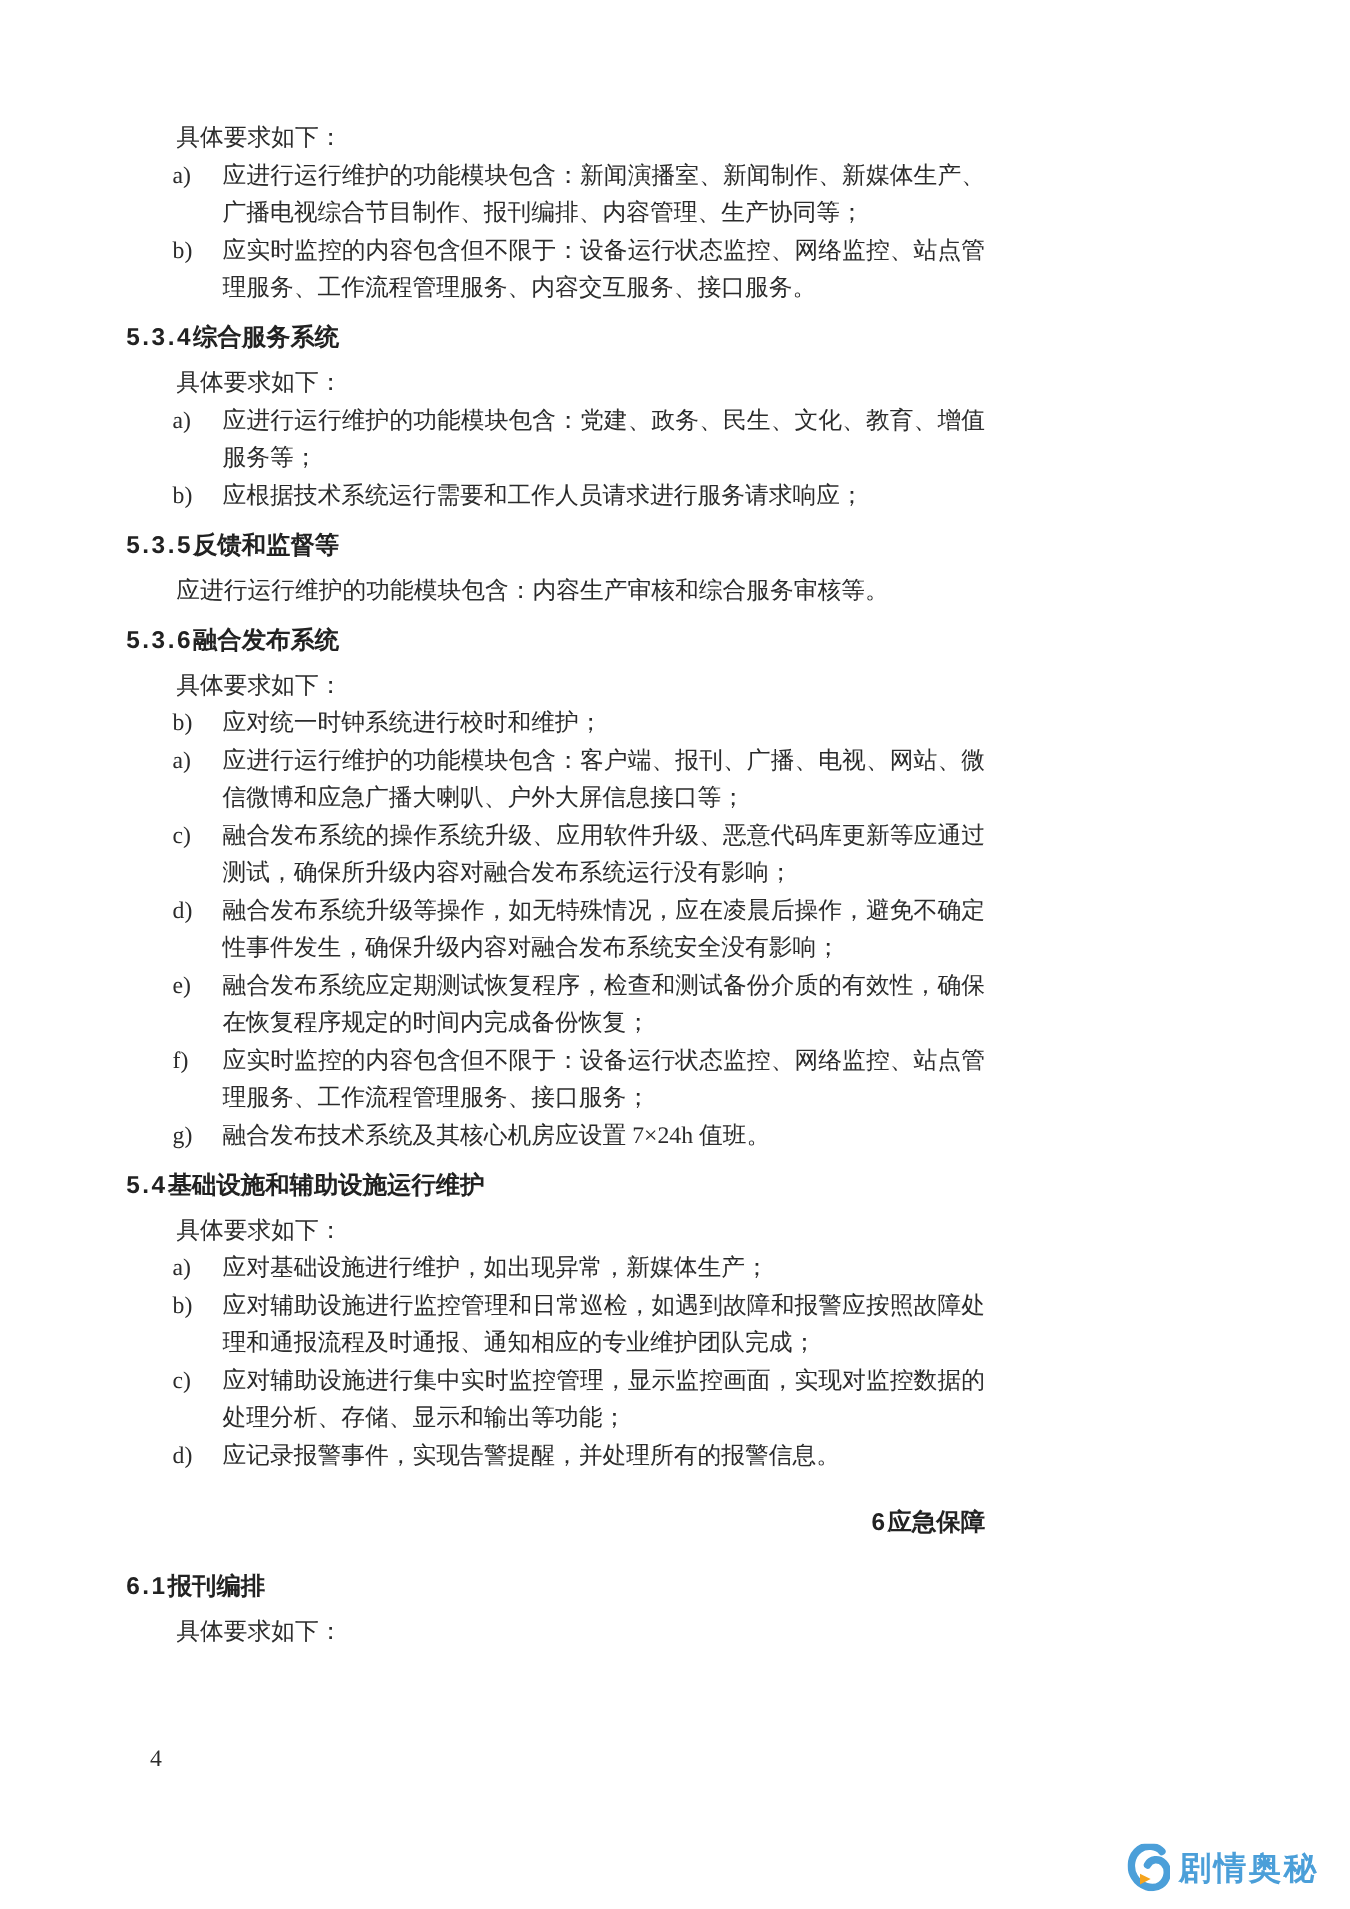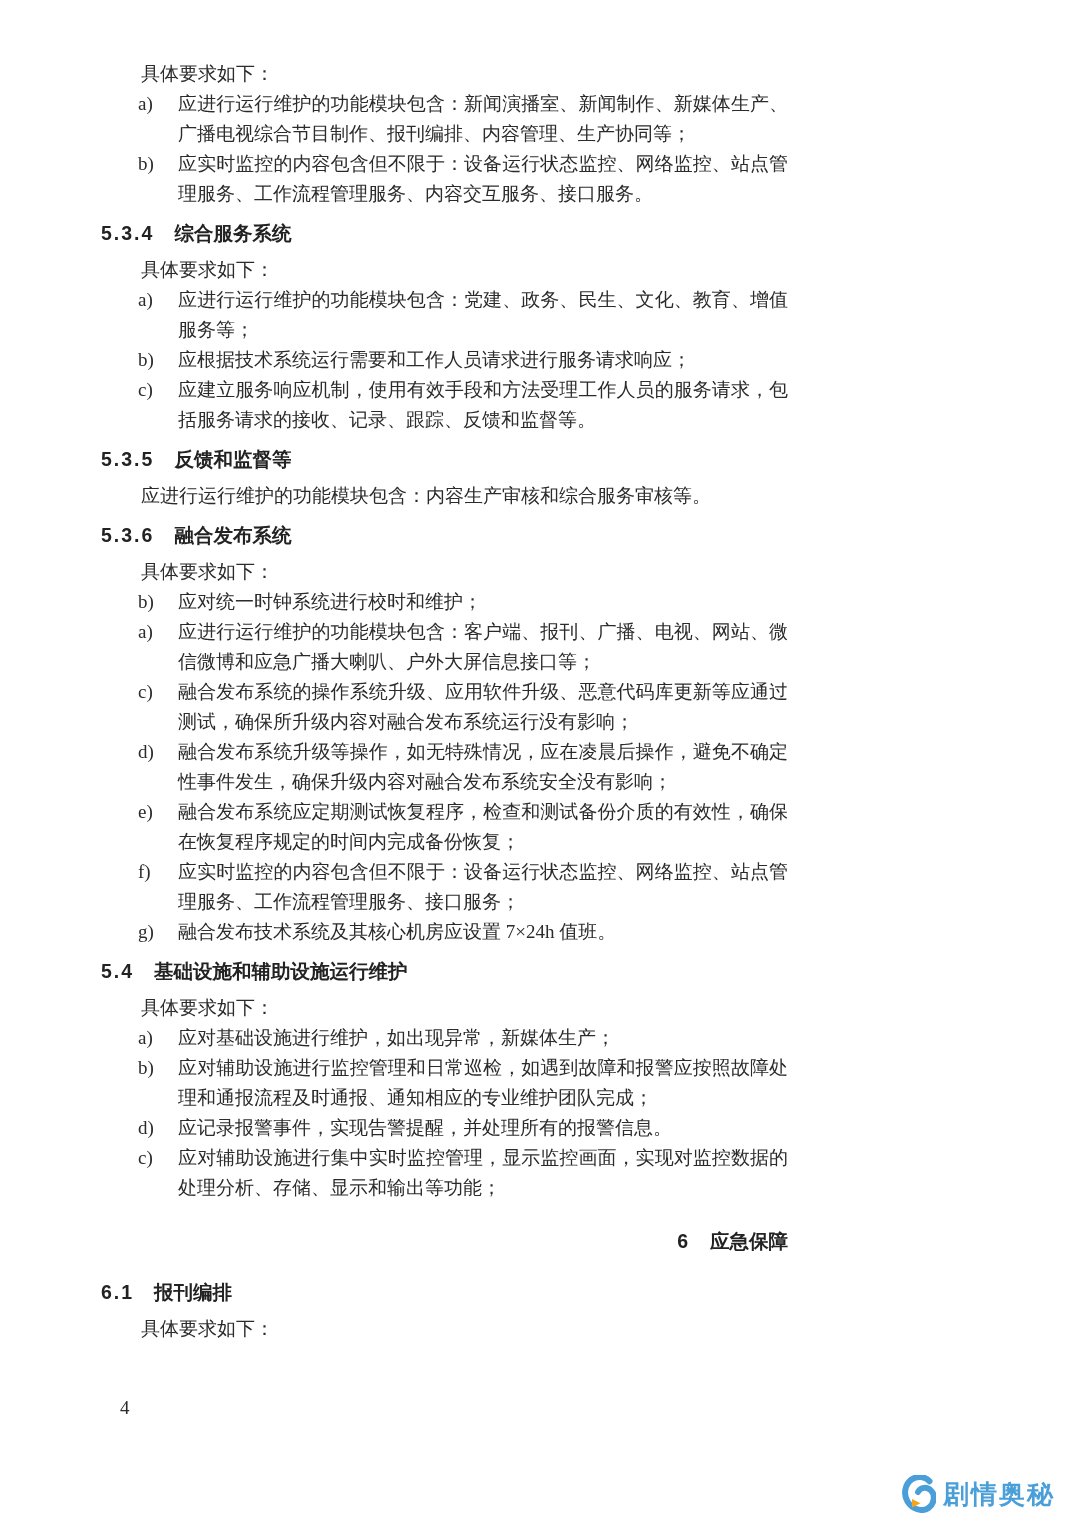--- a/index.html
+++ b/index.html
@@ -6,21 +6,21 @@
   .page {
     position: relative;
     width: 1080px;
     height: 1527px;
     background: #ffffff;
     overflow: hidden;
     font-family: "Liberation Serif", "DejaVu Serif", serif;
     color: #2b2b2b;
   }
   .content {
-    padding: 59px 120px 0 101px;
+    padding: 96px 120px 0 101px;
     box-sizing: border-box;
     width: 908px;
   }
   .para {
     margin: 0 0 0 40px;
     font-size: 19px;
     line-height: 30px;
     text-align: justify;
   }
   .item {
@@ -38,21 +38,21 @@
   }
   .h1, .h2 {
     font-family: "Liberation Sans", "DejaVu Sans", sans-serif;
     font-weight: 700;
     font-size: 19.5px;
     line-height: 30px;
     color: #222222;
   }
   .h2 { margin: 9px 0 7px 0; }
   .h1 { margin: 23px 0 21px 0; text-align: right; }
-  .h-num { letter-spacing: 2px; margin-right: 20px; }
+  .h-num { letter-spacing: 2px; }
   .page-number {
     position: absolute;
     left: 120px;
     top: 1393px;
     font-size: 19px;
     line-height: 30px;
     font-family: "Liberation Serif", "DejaVu Serif", serif;
   }
   .watermark {
     position: absolute;
@@ -77,38 +77,37 @@
 <div class="page">
 
   <div class="content" id="content">
       <p class="para">具体要求如下：</p>
       <div class="item"><span class="marker">a)</span><span class="itext">应进行运行维护的功能模块包含：新闻演播室、新闻制作、新媒体生产、广播电视综合节目制作、报刊编排、内容管理、生产协同等；</span></div>
       <div class="item"><span class="marker">b)</span><span class="itext">应实时监控的内容包含但不限于：设备运行状态监控、网络监控、站点管理服务、工作流程管理服务、内容交互服务、接口服务。</span></div>
       <div class="h2"><span class="h-num">5.3.4</span><span class="h-title">综合服务系统</span></div>
       <p class="para">具体要求如下：</p>
       <div class="item"><span class="marker">a)</span><span class="itext">应进行运行维护的功能模块包含：党建、政务、民生、文化、教育、增值服务等；</span></div>
       <div class="item"><span class="marker">b)</span><span class="itext">应根据技术系统运行需要和工作人员请求进行服务请求响应；</span></div>
-      <div class="item"><span class="marker">c)</span><span class="itext">应建立服务响应机制，使用有效手段和方法受理工作人员的服务请求，包括服务请求的接收、记录、跟踪、反馈和监督等。</span></div>
       <div class="h2"><span class="h-num">5.3.5</span><span class="h-title">反馈和监督等</span></div>
       <p class="para">应进行运行维护的功能模块包含：内容生产审核和综合服务审核等。</p>
       <div class="h2"><span class="h-num">5.3.6</span><span class="h-title">融合发布系统</span></div>
       <p class="para">具体要求如下：</p>
       <div class="item"><span class="marker">b)</span><span class="itext">应对统一时钟系统进行校时和维护；</span></div>
       <div class="item"><span class="marker">a)</span><span class="itext">应进行运行维护的功能模块包含：客户端、报刊、广播、电视、网站、微信微博和应急广播大喇叭、户外大屏信息接口等；</span></div>
       <div class="item"><span class="marker">c)</span><span class="itext">融合发布系统的操作系统升级、应用软件升级、恶意代码库更新等应通过测试，确保所升级内容对融合发布系统运行没有影响；</span></div>
       <div class="item"><span class="marker">d)</span><span class="itext">融合发布系统升级等操作，如无特殊情况，应在凌晨后操作，避免不确定性事件发生，确保升级内容对融合发布系统安全没有影响；</span></div>
       <div class="item"><span class="marker">e)</span><span class="itext">融合发布系统应定期测试恢复程序，检查和测试备份介质的有效性，确保在恢复程序规定的时间内完成备份恢复；</span></div>
       <div class="item"><span class="marker">f)</span><span class="itext">应实时监控的内容包含但不限于：设备运行状态监控、网络监控、站点管理服务、工作流程管理服务、接口服务；</span></div>
       <div class="item"><span class="marker">g)</span><span class="itext">融合发布技术系统及其核心机房应设置 7×24h 值班。</span></div>
       <div class="h2"><span class="h-num">5.4</span><span class="h-title">基础设施和辅助设施运行维护</span></div>
       <p class="para">具体要求如下：</p>
       <div class="item"><span class="marker">a)</span><span class="itext">应对基础设施进行维护，如出现异常，新媒体生产；</span></div>
       <div class="item"><span class="marker">b)</span><span class="itext">应对辅助设施进行监控管理和日常巡检，如遇到故障和报警应按照故障处理和通报流程及时通报、通知相应的专业维护团队完成；</span></div>
+      <div class="item"><span class="marker">c)</span><span class="itext">应对辅助设施进行集中实时监控管理，显示监控画面，实现对监控数据的处理分析、存储、显示和输出等功能；</span></div>
       <div class="item"><span class="marker">d)</span><span class="itext">应记录报警事件，实现告警提醒，并处理所有的报警信息。</span></div>
-      <div class="item"><span class="marker">c)</span><span class="itext">应对辅助设施进行集中实时监控管理，显示监控画面，实现对监控数据的处理分析、存储、显示和输出等功能；</span></div>
       <div class="h1"><span class="h-num">6</span><span class="h-title">应急保障</span></div>
       <div class="h2"><span class="h-num">6.1</span><span class="h-title">报刊编排</span></div>
       <p class="para">具体要求如下：</p>
     </div>
 
   <div class="page-number">4</div>
 
   <div class="watermark">
     <span class="wm-icon">
       <svg width="34" height="38" viewBox="0 0 34 38" xmlns="http://www.w3.org/2000/svg">

